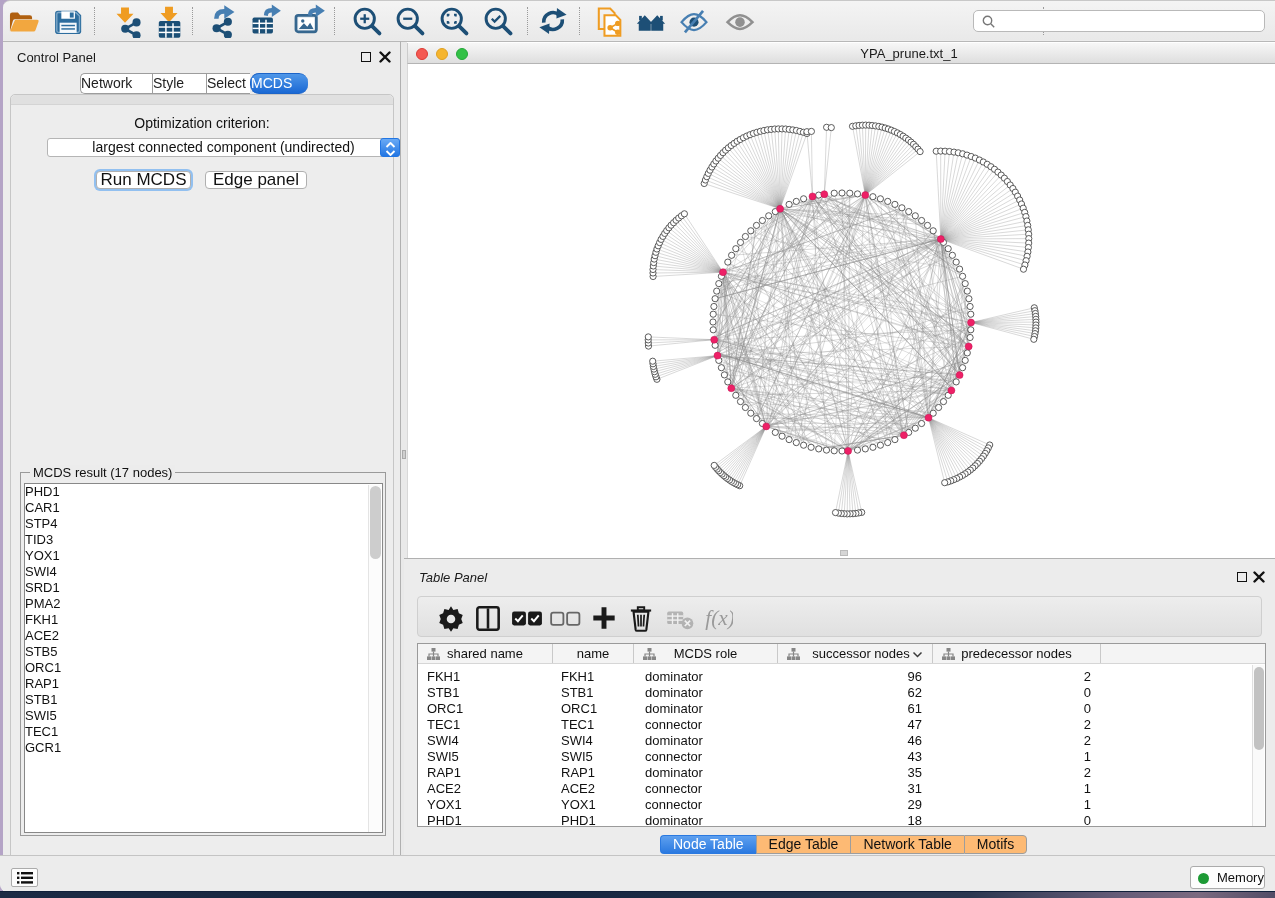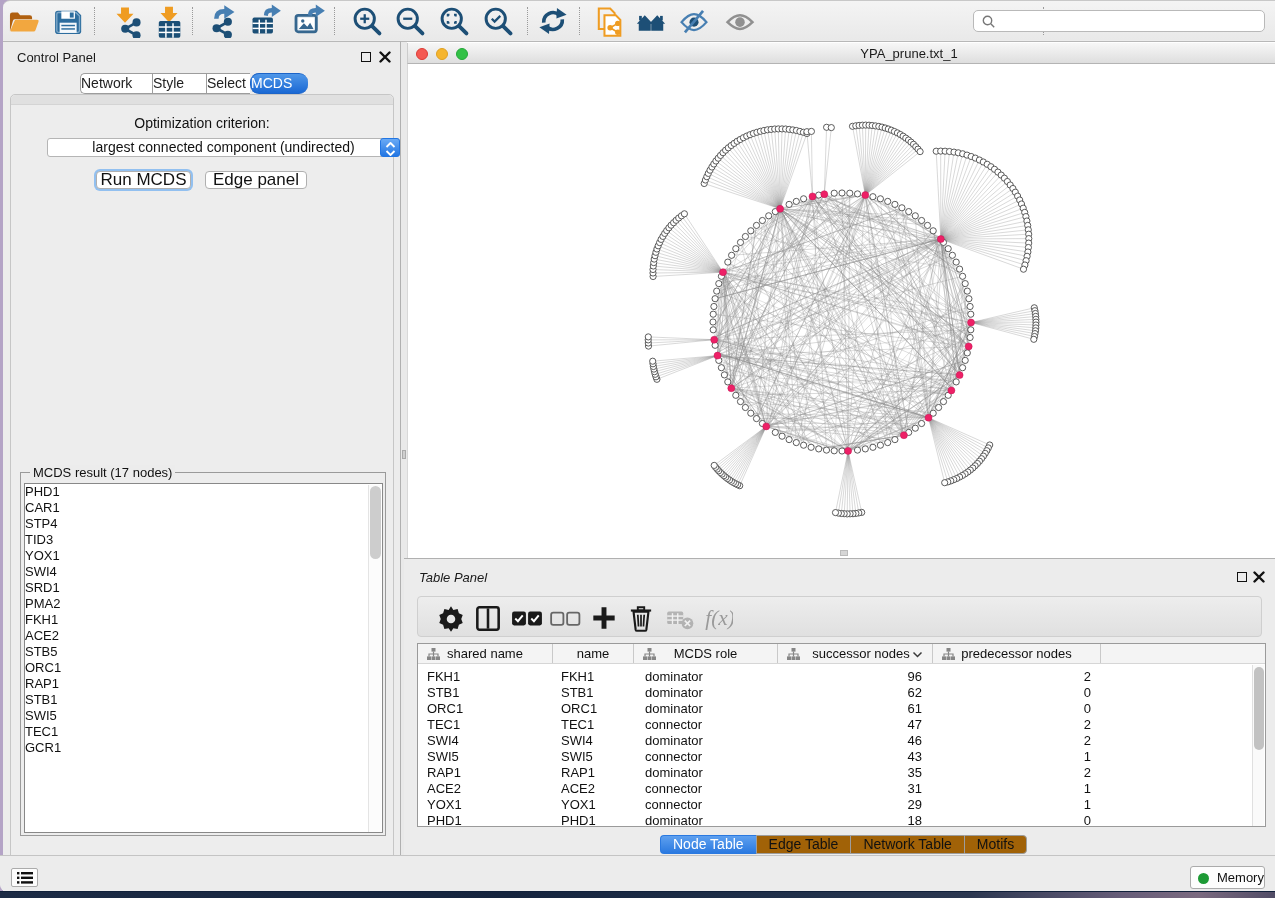--- a/index.html
+++ b/index.html
@@ -64,21 +64,21 @@
 .th-icon { position:absolute; left:9px; top:4px; }
 .row { position:absolute; left:0; width:100%; height:16px; font-size:13px; color:#111; }
 .c1 { position:absolute; left:9px; top:1px; }
 .c2 { position:absolute; left:143px; top:1px; }
 .c3 { position:absolute; left:227px; top:1px; }
 .c4 { position:absolute; width:100px; left:404px; top:1px; text-align:right; }
 .c5 { position:absolute; width:100px; left:573px; top:1px; text-align:right; }
 #tbl-scroll { position:absolute; right:1px; top:21px; width:12px; height:161px; background:#fafafa; border-left:1px solid #e0e0e0;}
 #tbl-thumb { position:absolute; left:1px; top:2px; width:10px; height:83px; background:#c2c2c2; border-radius:5px; }
 #tp-tabs { position:absolute; left:256px; top:276px; height:19px; display:flex; font-size:14px; }
-.ttab { border:1px solid #9d9d9d; border-right:none; background:#a16207; color:#111; padding:1px 12px; line-height:15px; }
+.ttab { border:1px solid #9d9d9d; border-right:none; background:#fdba74; color:#111; padding:1px 12px; line-height:15px; }
 .ttab.sel { background:linear-gradient(#5ea0ef,#2a79e0); color:#fff; border-color:#2a79e0; border-radius:4px 0 0 4px; }
 .ttab:last-child { border-right:1px solid #9d9d9d; border-radius:0 4px 4px 0; }
 
 
 #statusbar { left:0; top:855px; width:1275px; height:36px; background:#ececec; border-top:1px solid #c4c4c4; border-radius:0 0 6px 6px; }
 #list-btn { position:absolute; left:11px; top:12px; width:27px; height:19px; background:#fdfdfd; border:1px solid #ababab; border-radius:2px; }
 #mem-btn { position:absolute; right:10px; top:10px; width:75px; height:23px; background:#fdfdfd; border:1px solid #ababab; border-radius:3px; font-size:13px; color:#111; }
 #mem-dot { position:absolute; left:7px; top:6px; width:11px; height:11px; border-radius:50%; background:#1d9a35; }
 #mem-txt { position:absolute; left:26px; top:3px; }
 </style>

